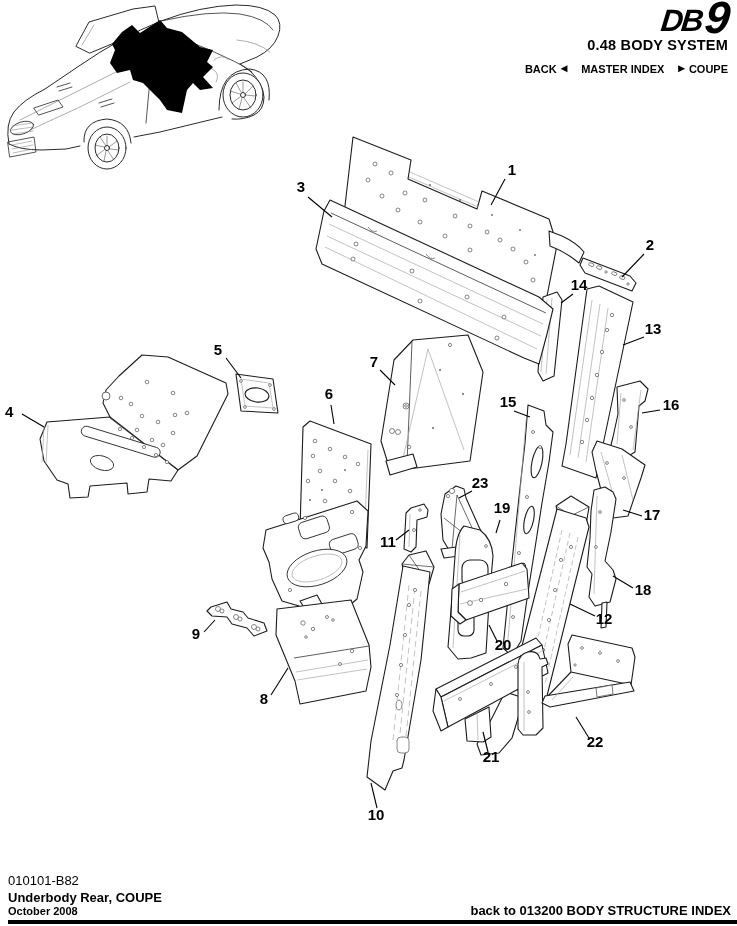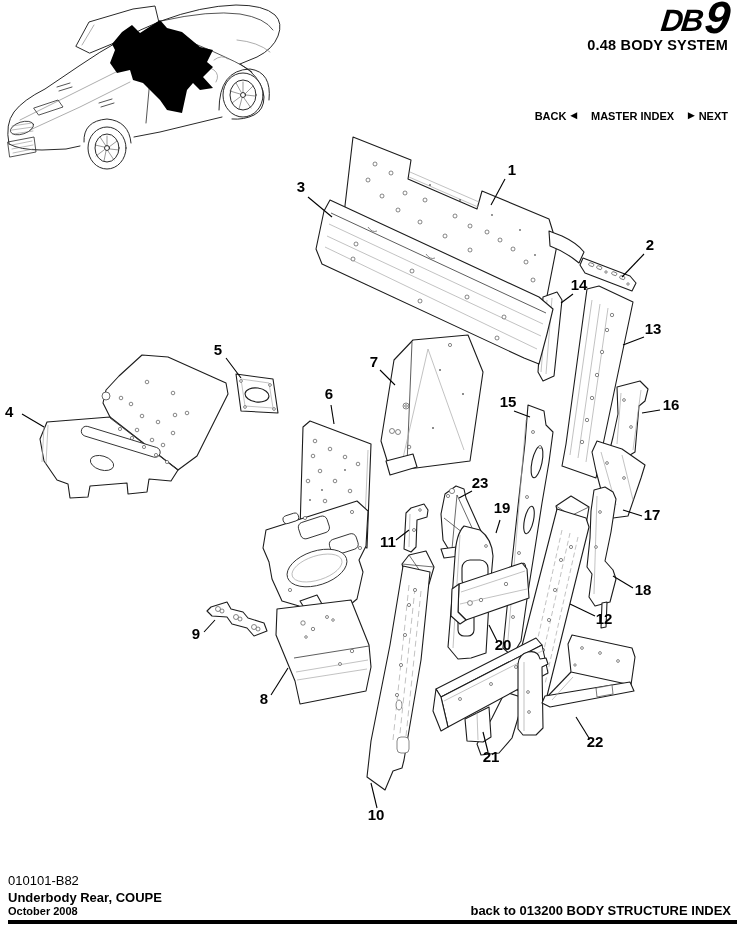--- a/index.html
+++ b/index.html
@@ -4,21 +4,21 @@
 <style>
   * { margin:0; padding:0; box-sizing:border-box; }
   html,body { width:737px; height:926px; }
   body { position:relative; background:#fff; font-family:"Liberation Sans", sans-serif; color:#000; overflow:hidden; }
   .diagram-svg { position:absolute; left:0; top:0; width:737px; height:926px; }
 
   .logo { position:absolute; top:2px; right:8px; display:flex; align-items:flex-end; }
   .logo-db { font-style:italic; font-weight:bold; font-size:31px; line-height:0.82; letter-spacing:-2px; transform:skewX(-6deg); }
   .logo-9  { font-style:italic; font-weight:bold; font-size:45px; line-height:0.70; letter-spacing:-1px; transform:skewX(-6deg); margin-left:3px; }
   .page-title { position:absolute; top:37px; right:9px; font-weight:bold; font-size:14.5px; letter-spacing:0.2px; }
-  .nav { position:absolute; top:63px; right:9px; display:flex; align-items:flex-start; font-weight:bold; font-size:11px;margin-top:47px; }
+  .nav { position:absolute; top:63px; right:9px; display:flex; align-items:flex-start; font-weight:bold; font-size:11px; }
   .nav .arrow { font-size:8.5px; position:relative; top:-0.5px; }
   .nav .g4 { margin-left:4px; }
   .nav .g14 { margin-left:14px; }
   .nav span { cursor:pointer; }
 
   .footer-left { position:absolute; left:8px; top:873px; }
   .doc-number { font-weight:normal; font-size:13px; }
   .doc-title  { font-weight:bold; font-size:13px; margin-top:2px;text-align:center; }
   .doc-date   { font-weight:bold; font-size:11px; }
   .back-link  { position:absolute; right:6px; top:903px; font-weight:bold; font-size:13px; cursor:pointer; }
@@ -517,21 +517,21 @@
 <div class="logo">
   <span class="logo-db">DB</span>
   <span class="logo-9">9</span>
 </div>
 <div class="page-title">0.48 BODY SYSTEM</div>
 <div class="nav">
   <span>BACK</span>
   <span class="arrow g4">◀</span>
   <span class="g14">MASTER INDEX</span>
   <span class="arrow g14">▶</span>
-  <span class="g4">NEXT</span>
+  <span class="g4">COUPE</span>
 </div>
 
 <div class="footer-left">
   <div class="doc-number">010101-B82</div>
   <div class="doc-title">Underbody Rear, COUPE</div>
   <div class="doc-date">October 2008</div>
 </div>
 <div class="back-link">back to 013200 BODY STRUCTURE INDEX</div>
 <div class="bottom-rule"></div>
 

